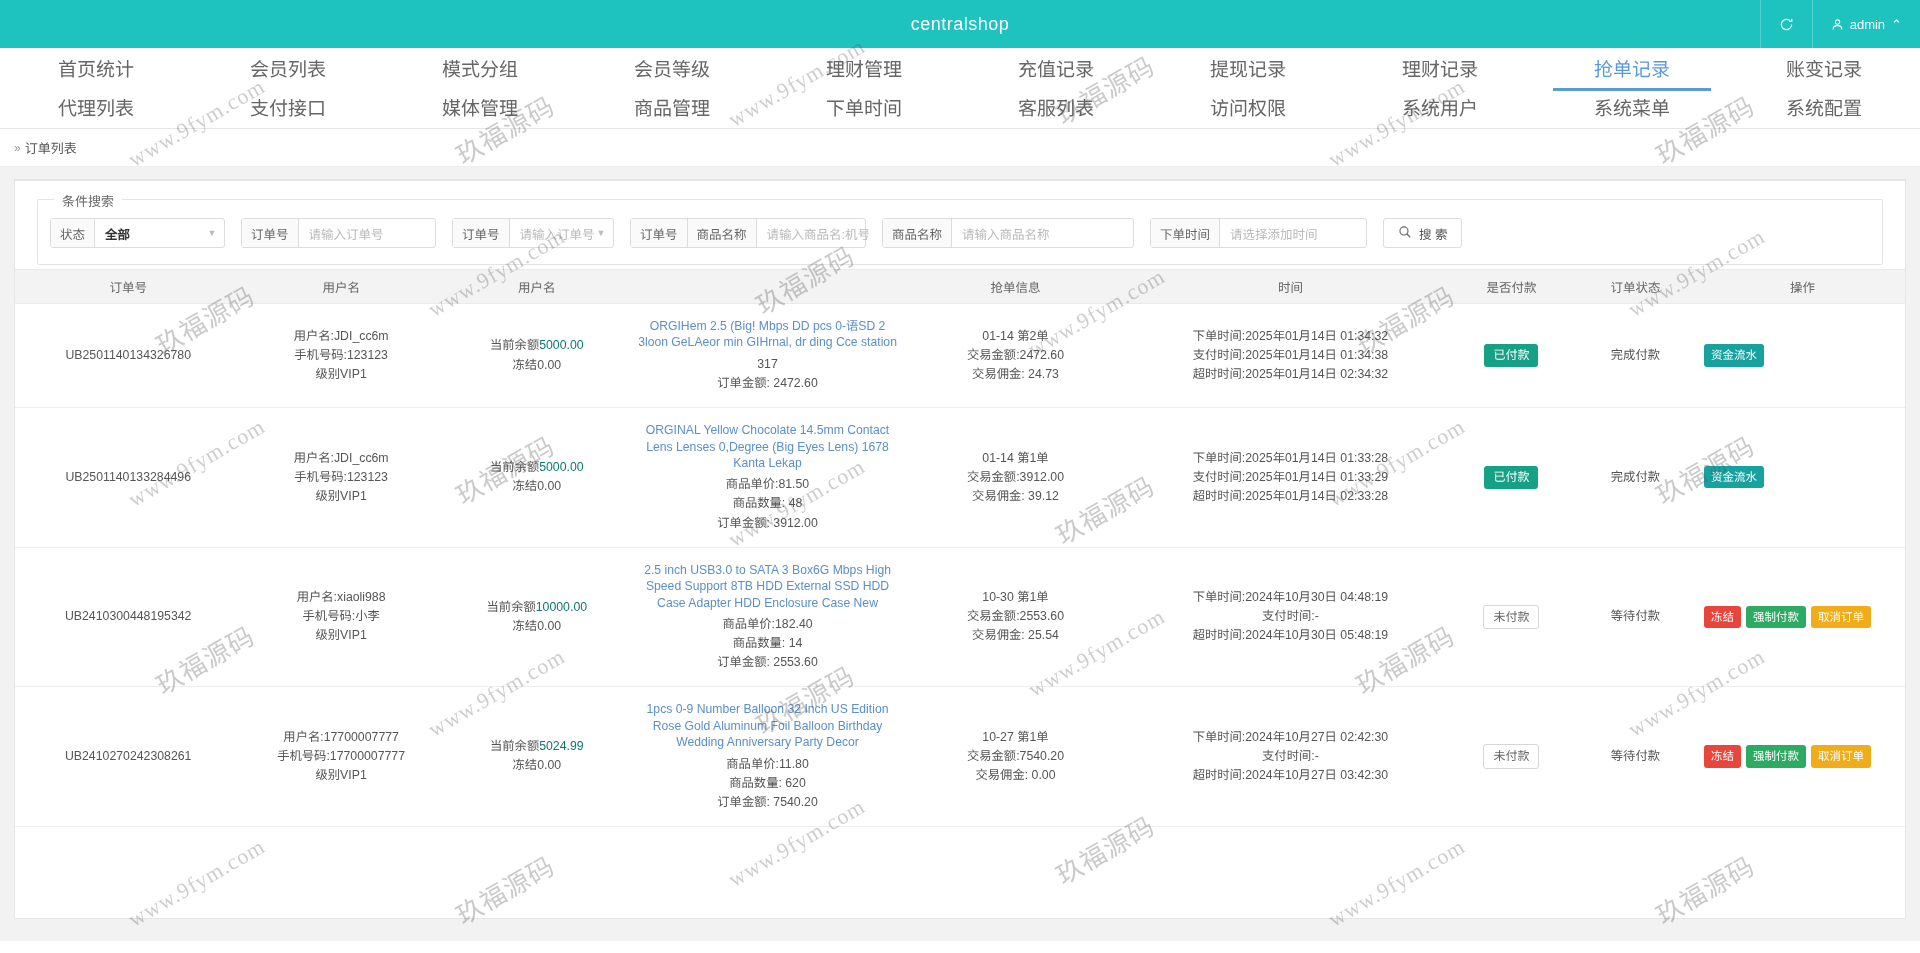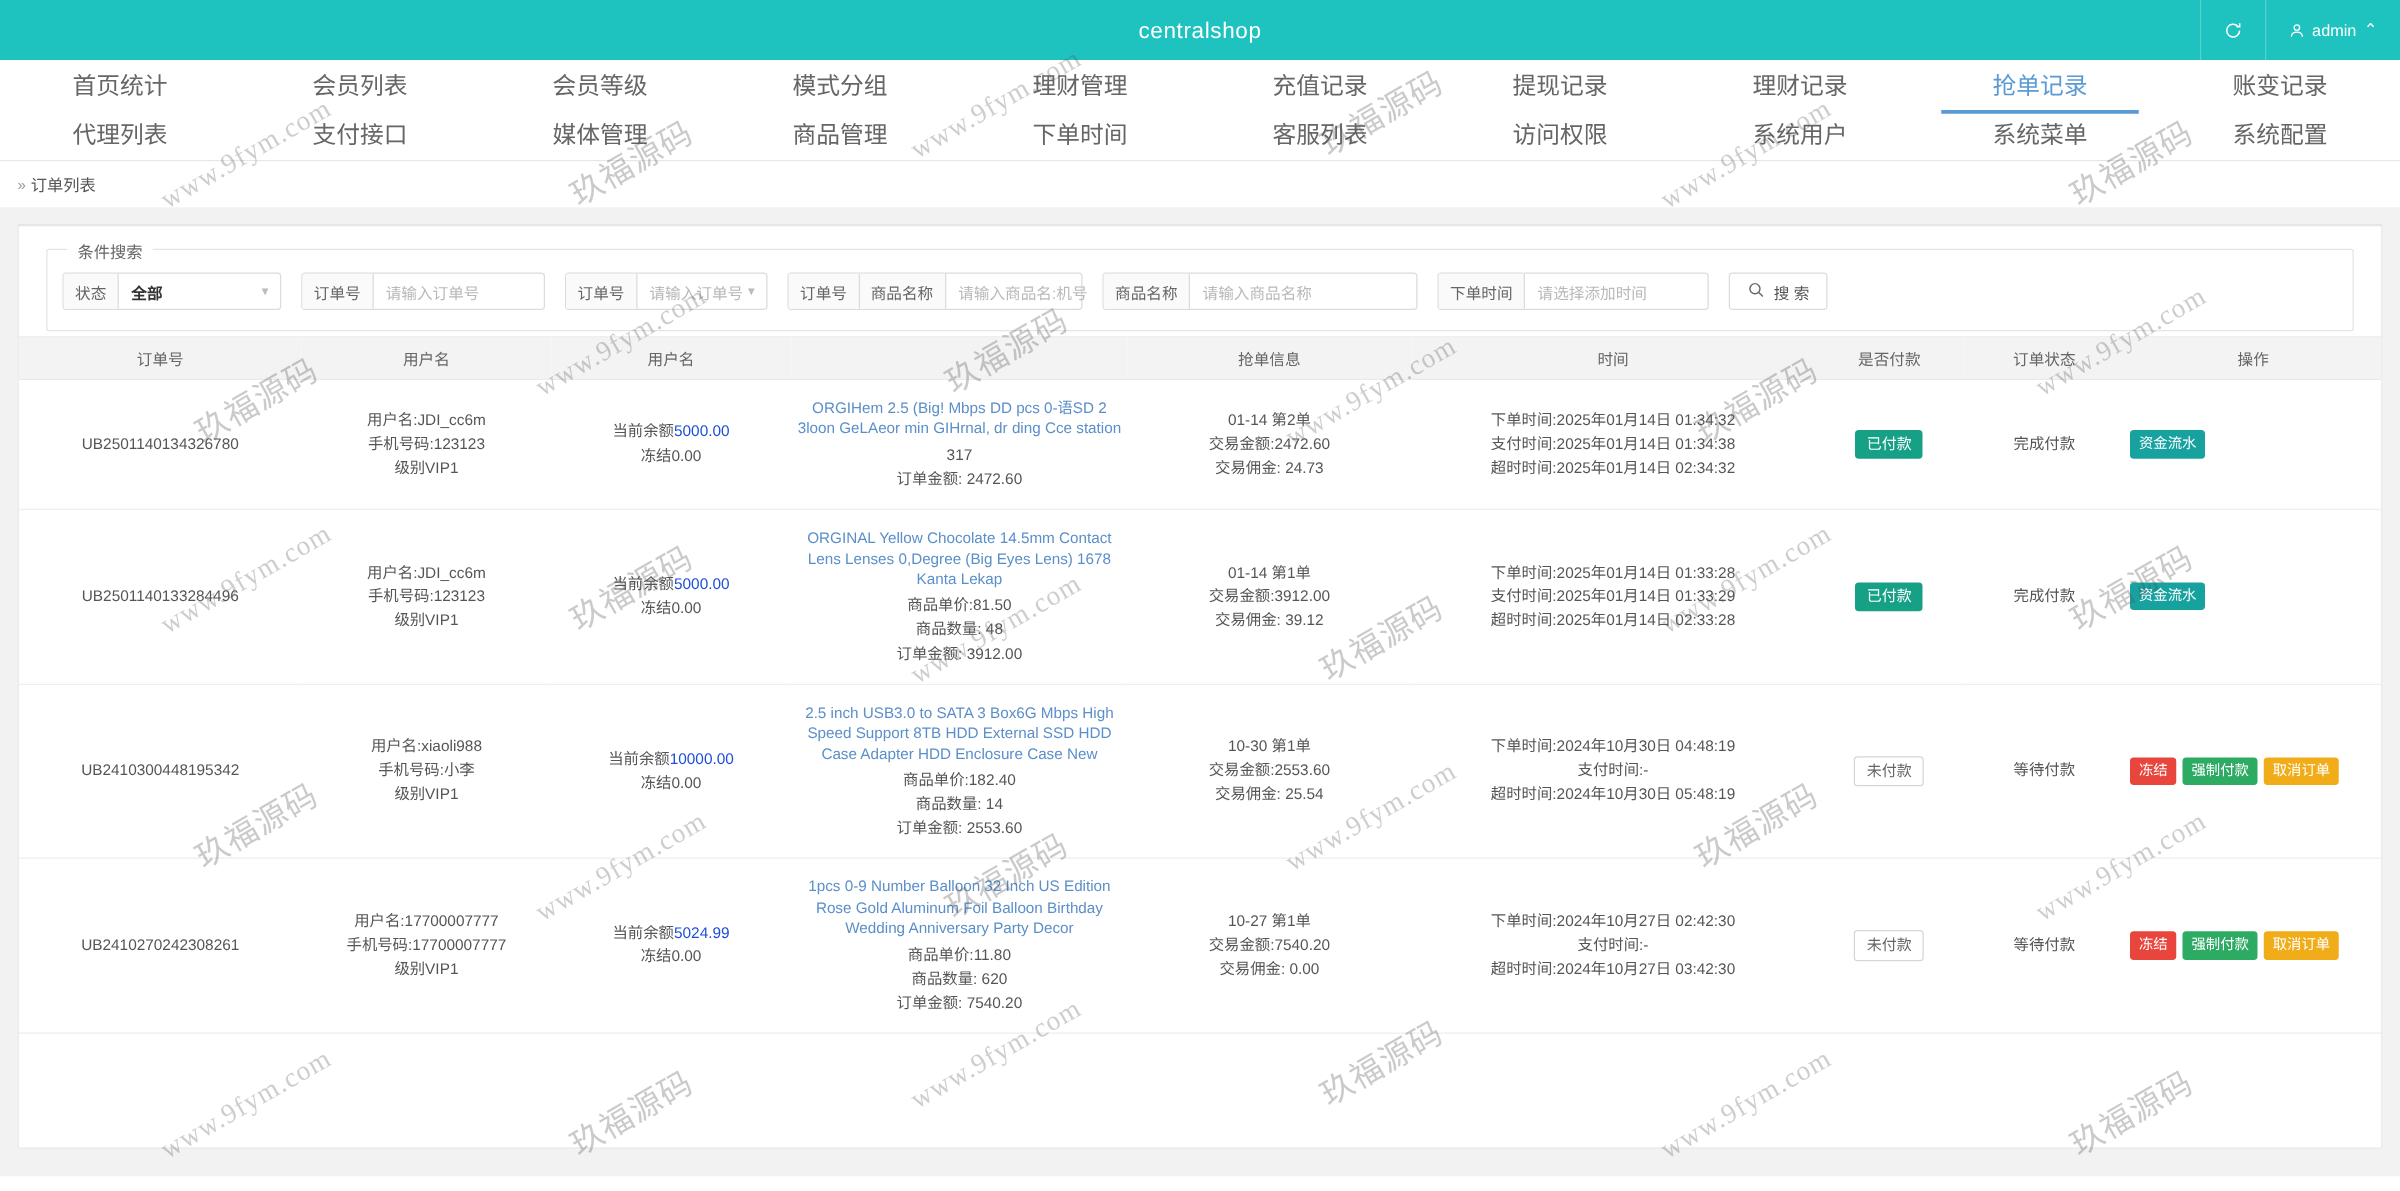--- a/index.html
+++ b/index.html
@@ -200,21 +200,21 @@
 
   .goodsname {
     color:#5b8fc9;
     display:block;
     line-height:1.35;
     margin-bottom: 4px;
     word-break: break-word;
     font-size: 12.2px;
   }
   .kv { display:block; white-space:nowrap; }
-  .amt-red { color:#1d4ed8; }
+  .amt-red { color:#0f766e; }
 
   .badge {
     display:inline-block;
     padding: 4px 9px;
     border-radius: 3px;
     font-size: 12px;
     line-height: 1.2;
   }
   .badge-paid { background:#16a085; color:#fff; }
   .badge-unpaid { background:#fff; color:#666; border:1px solid #d6d6d6; }
@@ -282,22 +282,22 @@
         <span>admin</span>
         <span>⌃</span>
       </div>
     </div>
   </div>
 
   <div class="navwrap">
     <div class="navrow" id="nav-row-1">
         <div class="nav-item">首页统计</div>
         <div class="nav-item">会员列表</div>
+        <div class="nav-item">模式分组</div>
         <div class="nav-item">会员等级</div>
-        <div class="nav-item">模式分组</div>
         <div class="nav-item">理财管理</div>
         <div class="nav-item">充值记录</div>
         <div class="nav-item">提现记录</div>
         <div class="nav-item">理财记录</div>
         <div class="nav-item active">抢单记录</div>
         <div class="nav-item">账变记录</div>
       </div>
     <div class="navrow" id="nav-row-2">
         <div class="nav-item">代理列表</div>
         <div class="nav-item">支付接口</div>

